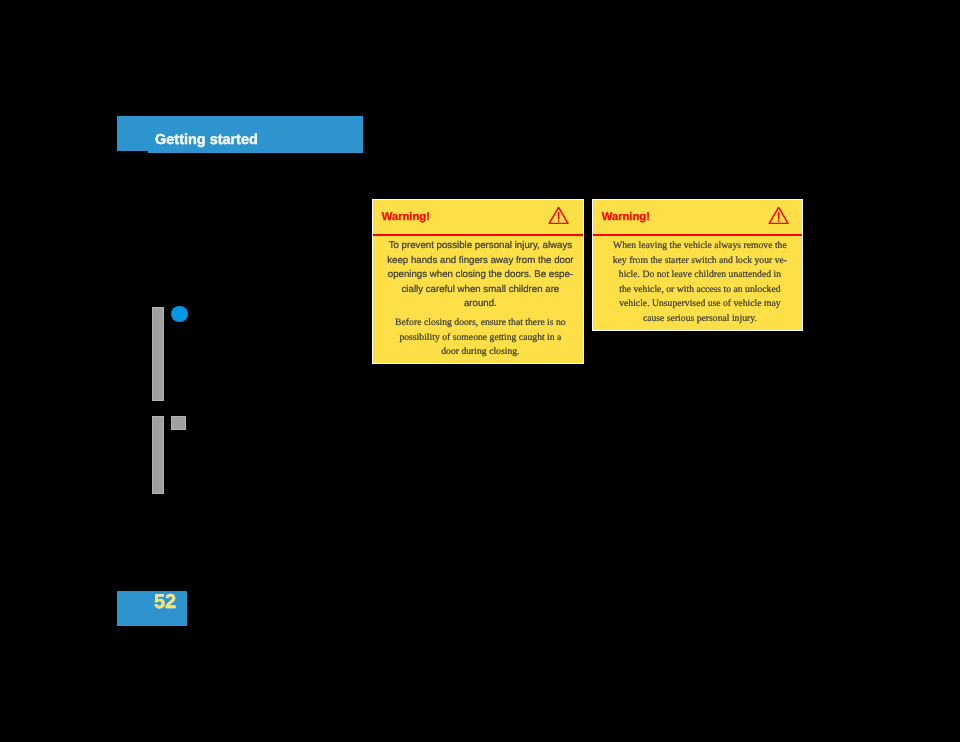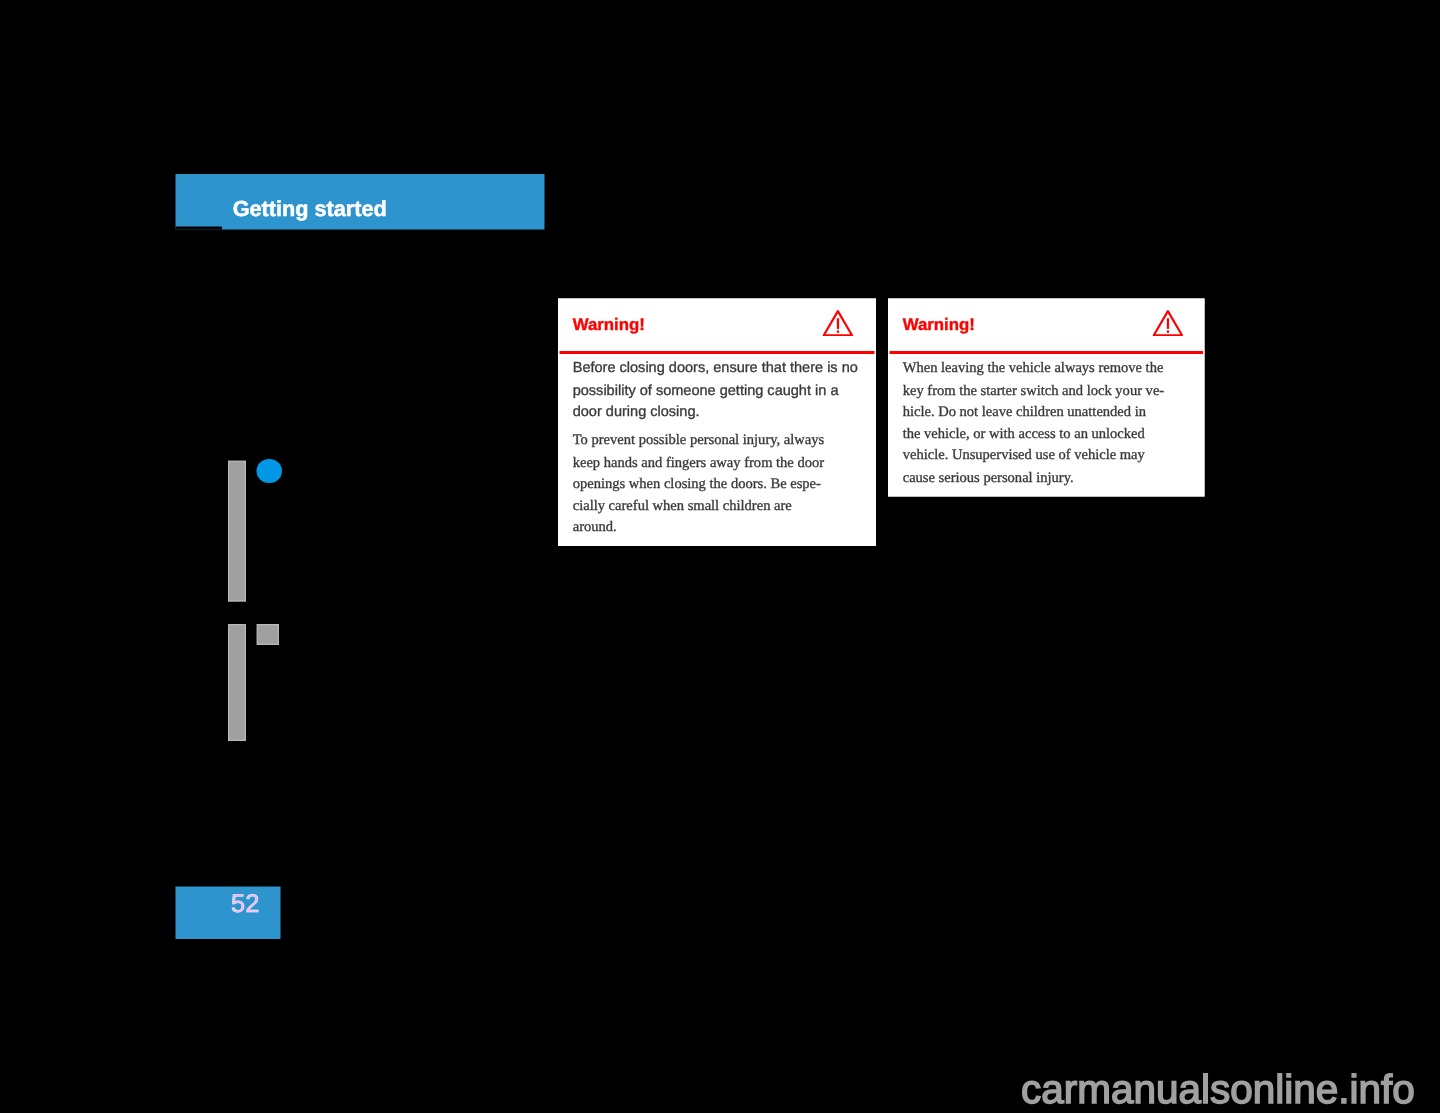--- a/index.html
+++ b/index.html
@@ -11,29 +11,29 @@
   
   .sec-head{position:absolute;left:117px;top:116px;width:246px;height:37px;background:#2e94ce;}
   .sec-head .notch{position:absolute;left:0;bottom:0;width:31px;height:1.6px;background:#000;}
   .sec-head-label,.pagenum-label,.wm,.warn-title,.warn-body{transform:translateZ(0);}
   .sec-head-label{position:absolute;left:155.1px;top:135.0px;color:#ffffff;font-weight:bold;
                   font-size:14.45px;line-height:10.3px;letter-spacing:0px;white-space:nowrap;
                   -webkit-text-stroke:0.35px #ffffff;}
 
   
   .pagenum{position:absolute;left:116.9px;top:590.6px;width:70.4px;height:35.5px;background:#2e94ce;}
-  .pagenum-label{position:absolute;left:154.0px;top:596.8px;color:#f0abfc;font-weight:normal;font-size:17px;line-height:11px;-webkit-text-stroke:0.35px #ffffff;}
+  .pagenum-label{position:absolute;left:154.0px;top:596.8px;color:#fde047;font-weight:bold;font-size:20px;line-height:11px;-webkit-text-stroke:0.35px #ffffff;}
 
   
   .bar{position:absolute;background:#a0a0a0;box-shadow:inset 0 0 0 0.8px #b8b8b8;}
   .dot{position:absolute;background:#0098e5;border-radius:50%;}
 
   
-  .warn{position:absolute;background:#ffffff;box-sizing:border-box;
-        border:1.5px solid #ffffff;}
+  .warn{position:absolute;background:#fde047;box-sizing:border-box;
+        border:1.5px solid #ffffff;text-align:center;}
   .warn-head{position:relative;height:33px;}
   .warn-title{position:absolute;left:9px;top:13.2px;color:#fe0000;font-weight:bold;
               font-size:11.2px;line-height:8.1px;letter-spacing:0px;
               -webkit-text-stroke:0.25px #fe0000;}
   .warn-icon{position:absolute;left:174.8px;top:5.9px;width:21.2px;height:18.2px;line-height:0;}
   .warn-rule{position:absolute;left:0;right:0;top:33.7px;height:2px;background:#fe0000;}
   .warn-body{position:absolute;left:9px;top:39.1px;right:4px;
              font-size:9.7px;line-height:14.6px;color:#3a3a3a;
              -webkit-text-stroke:0.22px #3a3a3a;}
   .warn-body p{margin:0 0 4.2px 0;}
@@ -65,22 +65,22 @@
       <span class="warn-icon">
         <svg viewBox="0 0 21.2 18.2" width="21.2" height="18.2" aria-hidden="true" shape-rendering="geometricPrecision">
           <path d="M10.6 1.45 L20.0 17.5 L1.2 17.5 Z" fill="none" stroke="#fe0000" stroke-width="1.45" stroke-linejoin="round"></path>
           <rect x="9.9" y="6.2" width="1.5" height="7.1" fill="#fe0000"></rect>
           <rect x="9.9" y="14.3" width="1.5" height="1.6" fill="#fe0000"></rect>
         </svg>
       </span>
       <div class="warn-rule"></div>
     </div>
     <div class="warn-body">
+      <p>To prevent possible personal injury, always<br>keep hands and fingers away from the door<br>openings when closing the doors. Be espe-<br>cially careful when small children are<br>around.</p>
       <p>Before closing doors, ensure that there is no<br>possibility of someone getting caught in a<br>door during closing.</p>
-      <p>To prevent possible personal injury, always<br>keep hands and fingers away from the door<br>openings when closing the doors. Be espe-<br>cially careful when small children are<br>around.</p>
     </div>
   </div>
 
   <div class="warn" style="left:591.8px;top:198.9px;width:211.2px;height:132.2px;">
     <div class="warn-head">
       <span class="warn-title">Warning!</span>
       <span class="warn-icon">
         <svg viewBox="0 0 21.2 18.2" width="21.2" height="18.2" aria-hidden="true" shape-rendering="geometricPrecision">
           <path d="M10.6 1.45 L20.0 17.5 L1.2 17.5 Z" fill="none" stroke="#fe0000" stroke-width="1.45" stroke-linejoin="round"></path>
           <rect x="9.9" y="6.2" width="1.5" height="7.1" fill="#fe0000"></rect>
@@ -90,14 +90,13 @@
       <div class="warn-rule"></div>
     </div>
     <div class="warn-body">
       <p>When leaving the vehicle always remove the<br>key from the starter switch and lock your ve-<br>hicle. Do not leave children unattended in<br>the vehicle, or with access to an unlocked<br>vehicle. Unsupervised use of vehicle may<br>cause serious personal injury.</p>
     </div>
   </div>
 
   <div class="pagenum"></div>
   <span class="pagenum-label">52</span>
 
-  <div class="wm">carmanualsonline.info</div>
 </div>
 
 </body></html>

